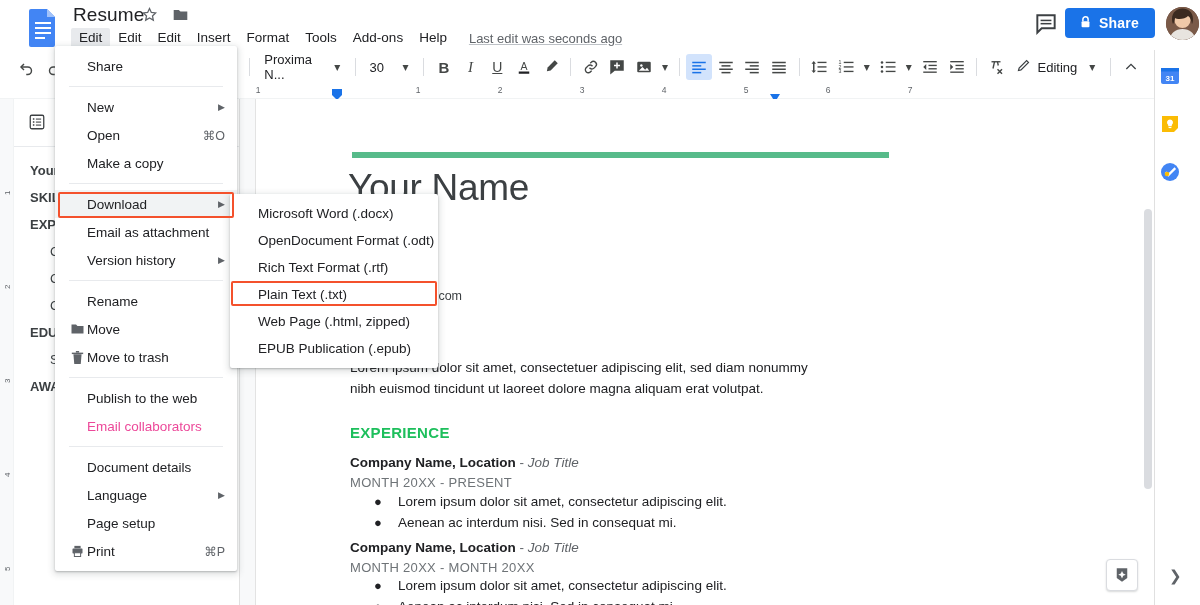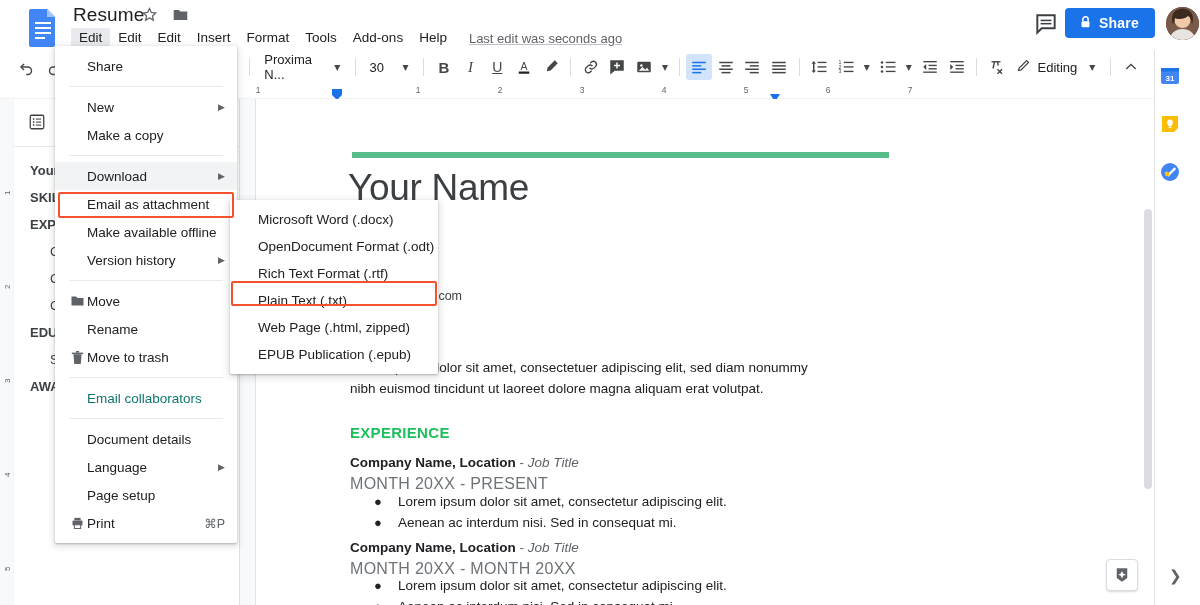--- a/index.html
+++ b/index.html
@@ -137,21 +137,21 @@
   }
   .sec-title {
     position:absolute; left:94px; font-size:15px; font-weight:700; color:#1dbf5c;
     letter-spacing:.3px;
   }
   .job-line { position:absolute; left:94px; font-size:13.5px; color:#202124; white-space:nowrap; }
   .job-line b { font-weight:700; }
   .job-line i { color:#5f6368; font-style:italic; }
   .job-line .dash { color:#5f6368; }
   .job-date {
-    position:absolute; left:94px; font-size:16px; color:#6e7377; letter-spacing:.3px;
+    position:absolute; left:94px; font-size:13px; color:#6e7377; letter-spacing:.3px;
   }
   .bullet-row {
     position:absolute; left:118px; font-size:13.5px; color:#202124;
     display:flex; align-items:baseline; gap:0; white-space:nowrap;
   }
   .bullet-dot { width:24px; text-align:left; font-size:13px; }
 
   
   .filemenu {
     position:absolute; left:55px; top:46px; width:182px;
@@ -161,31 +161,31 @@
   }
   .mi {
     position:relative; display:flex; align-items:center;
     height:28px; padding:0 12px 0 14px; font-size:13.5px; color:#202124;
     white-space:nowrap;
   }
   .mi .lbl { flex:1 1 auto; padding-left:18px; }
   .mi .micon { position:absolute; left:14px; width:16px; height:16px; display:flex; align-items:center; justify-content:center; color:#5f6368; }
   .mi .accel { color:#5f6368; font-size:12.5px; padding-left:14px; }
   .mi .arrow { font-size:9px; color:#5f6368; padding-left:10px; }
-  .mi.disabled .lbl { color:#0f766e; }
+  .mi.disabled .lbl { color:#ec4899; }
   .mi.hl { background:#f1f3f4; }
   .mi-sep { height:1px; background:#e8eaed; margin:6px 14px; }
   .hl-box {
     position:absolute; border:2px solid #f4512c; border-radius:2px;
     pointer-events:none; z-index:60;
   }
 
   
   .submenu {
-    position:absolute; left:230px; top:200px; width:208px;
+    position:absolute; left:230px; top:194px; width:208px;
     background:#fff; border-radius:2px;
     box-shadow:0 2px 6px 2px rgba(60,64,67,.15), 0 1px 2px 0 rgba(60,64,67,.3);
     padding:6px 0; z-index:45;
   }
   .smi {
     display:flex; align-items:center; height:27px;
     padding:0 14px 0 28px; font-size:13.5px; color:#202124; white-space:nowrap;
   }
   .smi.hl { background:#f1f3f4; }
 
@@ -586,63 +586,67 @@
     <div class="mi">
       <span class="lbl">Share</span>
     </div>
     <div class="mi-sep"></div>
 
     <div class="mi">
       <span class="lbl">New</span>
       <span class="arrow">▶</span>
     </div>
     <div class="mi">
+      <span class="lbl">Open</span>
+      <span class="accel">⌘O</span>
+    </div>
+    <div class="mi">
       <span class="lbl">Make a copy</span>
     </div>
     <div class="mi-sep"></div>
 
     <div class="mi hl">
       <span class="lbl">Download</span>
       <span class="arrow">▶</span>
     </div>
     <div class="mi">
       <span class="lbl">Email as attachment</span>
     </div>
     <div class="mi">
-      <span class="lbl">Make available offline</span>
-    </div>
-    <div class="mi">
       <span class="lbl">Version history</span>
       <span class="arrow">▶</span>
     </div>
     <div class="mi-sep"></div>
 
+    <div class="mi">
+      <span class="lbl">Rename</span>
+    </div>
     <div class="mi">
       <span class="micon">
         <svg width="15" height="12" viewBox="0 0 20 16">
             <path d="M2 2h6l2 2h8v10H2z" fill="#5f6368"></path>
           </svg>
       </span>
       <span class="lbl">Move</span>
-    </div>
-    <div class="mi">
-      <span class="lbl">Rename</span>
     </div>
     <div class="mi">
       <span class="micon">
         <svg width="13" height="15" viewBox="0 0 16 18" fill="#5f6368">
           <rect x="1" y="3" width="14" height="1.8"></rect>
             <path d="M6 1h4v2H6z"></path>
           <path d="M3 5h10l-1 12H4z"></path>
         </svg>
       </span>
       <span class="lbl">Move to trash</span>
     </div>
     <div class="mi-sep"></div>
 
+    <div class="mi">
+      <span class="lbl">Publish to the web</span>
+    </div>
     <div class="mi disabled">
       <span class="lbl">Email collaborators</span>
     </div>
     <div class="mi-sep"></div>
 
     <div class="mi">
       <span class="lbl">Document details</span>
     </div>
     <div class="mi">
       <span class="lbl">Language</span>

